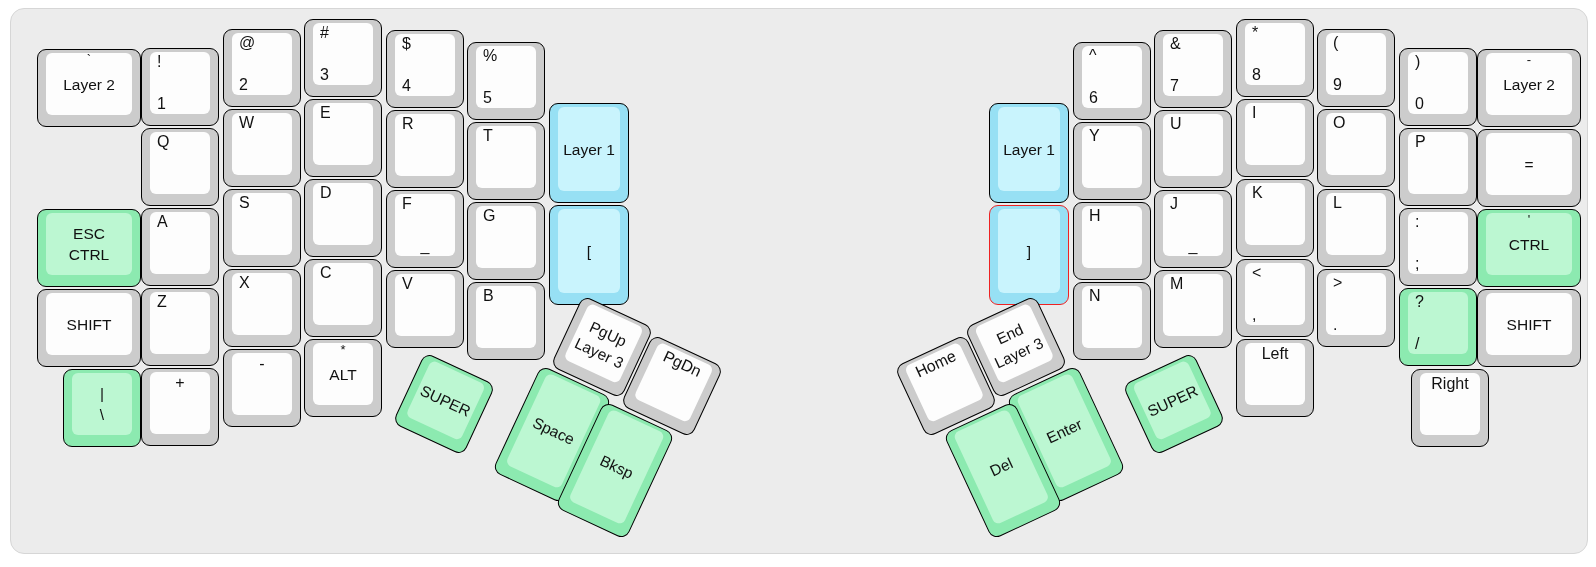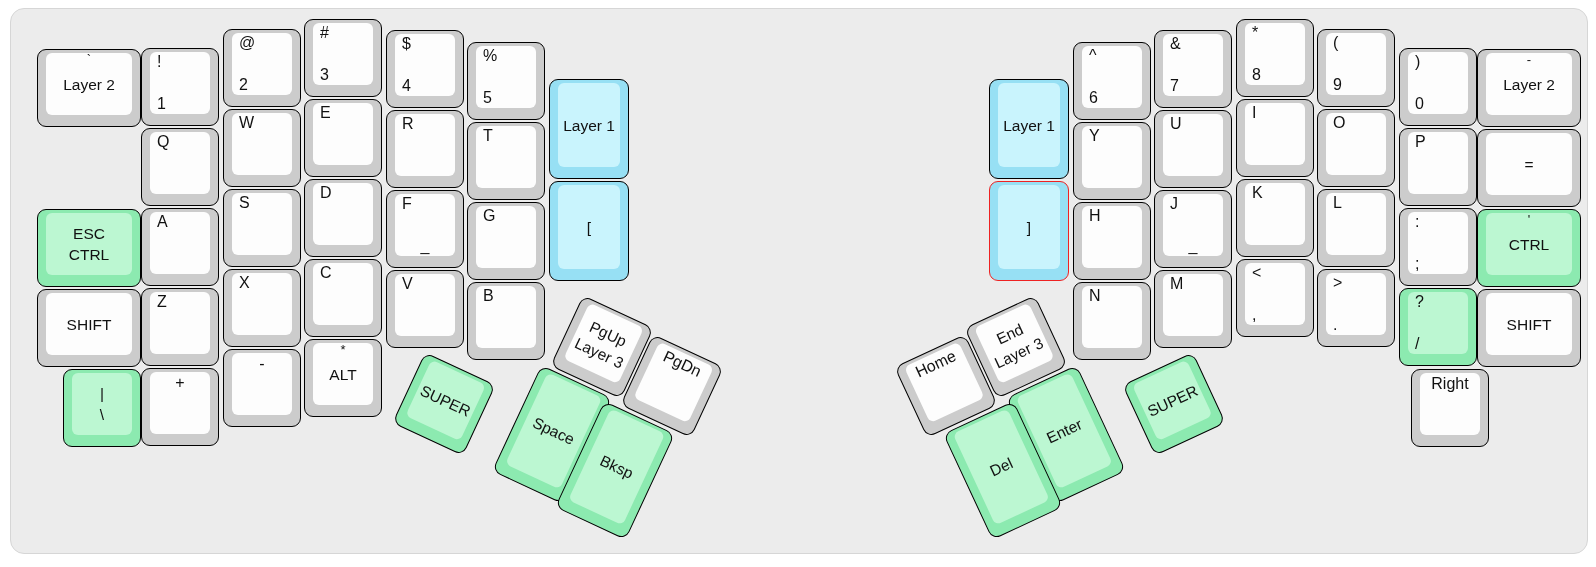--- a/index.html
+++ b/index.html
@@ -17,21 +17,21 @@
     border:1.5px solid #000000;border-radius:9px;
   }
   .key .cap{
     position:absolute;left:8px;right:8px;top:3px;bottom:11px;
     border-radius:6px;
   }
   .key.gray{background:#cccccc;}
   .key.gray .cap{background:#fdfdfd;}
   .key.green{background:#8ceab0;}
   .key.green .cap{background:#bcf7d2;}
-  .key.blue{background:#97e0f4;}
+  .key.blue{background:#97e0f4;margin-top:24px;}
   .key.blue .cap{background:#c9f4fd;}
   .key.sel{border-color:#ee2222;}
   .key span{position:absolute;color:#111111;font-size:16px;white-space:nowrap;}
   .key .tl{left:7px;top:1px;}
   .key .bl{left:7px;top:43px;}
   .key .bc{left:0;right:0;bottom:1px;text-align:center;}
   .key .tc{left:0;right:0;top:-1px;text-align:center;font-size:13px;}
   .key .top{left:0;right:0;top:2px;text-align:center;}
   .key .ctr{
     position:absolute;left:0;right:0;top:0;bottom:0;
@@ -319,20 +319,25 @@
       <div class="cap">
         <span class="tl">K</span>
       </div>
     </div>
     <div class="key gray" style="left: 1225px; top: 250px; width: 78px; height: 78px;">
       <div class="cap">
         <span class="tl">&lt;</span>
         <span class="bl">,</span>
       </div>
     </div>
+    <div class="key gray" style="left: 1225px; top: 330px; width: 78px; height: 78px;">
+      <div class="cap">
+        <span class="top">Left</span>
+      </div>
+    </div>
     <div class="key gray" style="left: 1306px; top: 20px; width: 78px; height: 78px;">
       <div class="cap">
         <span class="tl">(</span>
         <span class="bl">9</span>
       </div>
     </div>
     <div class="key gray" style="left: 1306px; top: 100px; width: 78px; height: 78px;">
       <div class="cap">
         <span class="tl">O</span>
       </div>

